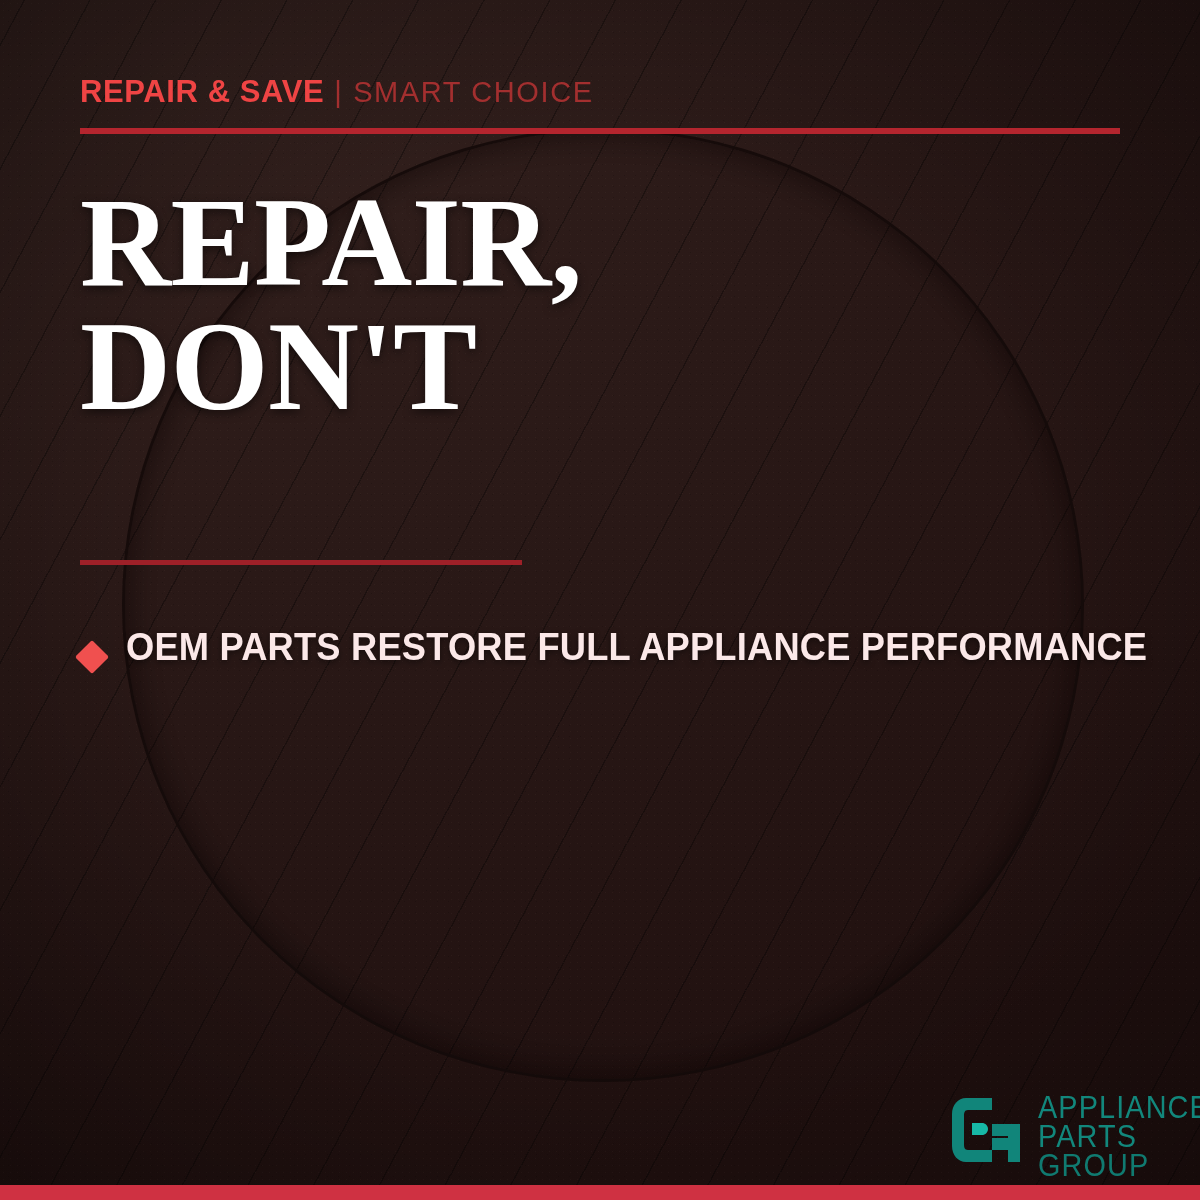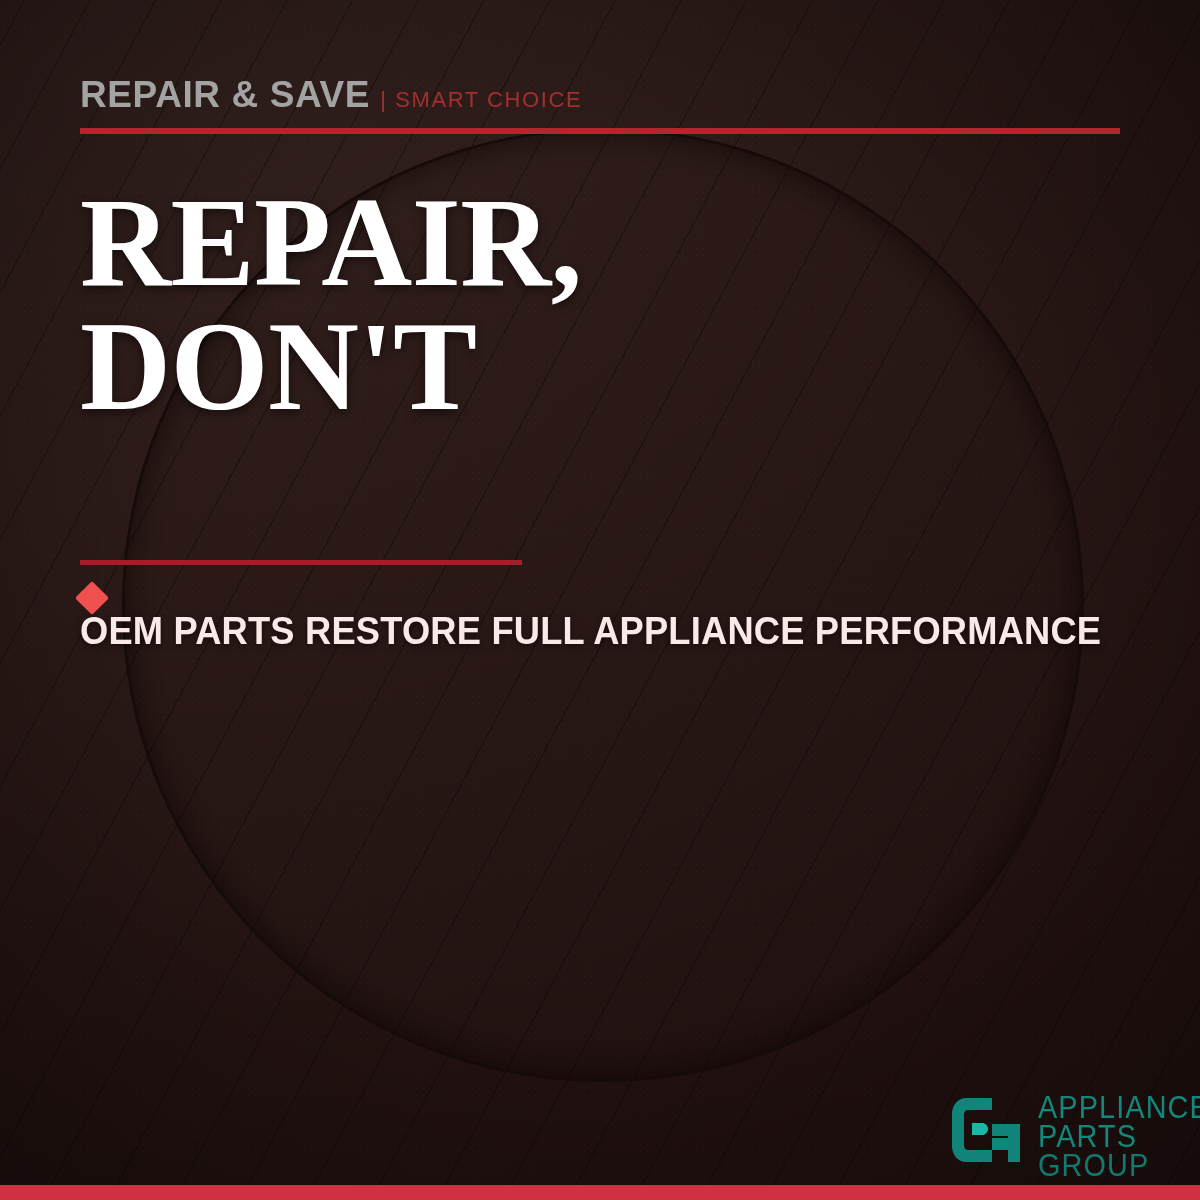--- a/index.html
+++ b/index.html
@@ -71,27 +71,27 @@
 
   
   .eyebrow {
     position: absolute;
     left: 80px;
     top: 76px;
     white-space: nowrap;
     line-height: 1;
   }
   .eyebrow-main {
-    font-size: 37px;
+    font-size: 31px;
     font-weight: bold;
     letter-spacing: 0.6px;
-    color: #a3a3a3;
+    color: #ef4444;
   }
   .eyebrow-sub {
-    font-size: 22px;
+    font-size: 29px;
     font-weight: normal;
     letter-spacing: 1.6px;
     color: #a32f2f;
     margin-left: 10px;
   }
   .header-rule {
     position: absolute;
     left: 80px;
     top: 128px;
     width: 1040px;
@@ -127,24 +127,23 @@
 
   
   .bullets {
     position: absolute;
     left: 80px;
     top: 586px;
     width: 1070px;
   }
   .bullet {
     display: flex;
-    align-items: flex-start;
+    align-items: flex-end;
     height: 83px;
     white-space: nowrap;
-    flex-direction: column;
   }
   .bullet-marker {
     width: 24px;
     height: 24px;
     flex: 0 0 24px;
     background: #f0504f;
     transform: rotate(45deg);
     margin-right: 22px;
     border-radius: 2px;
   }

